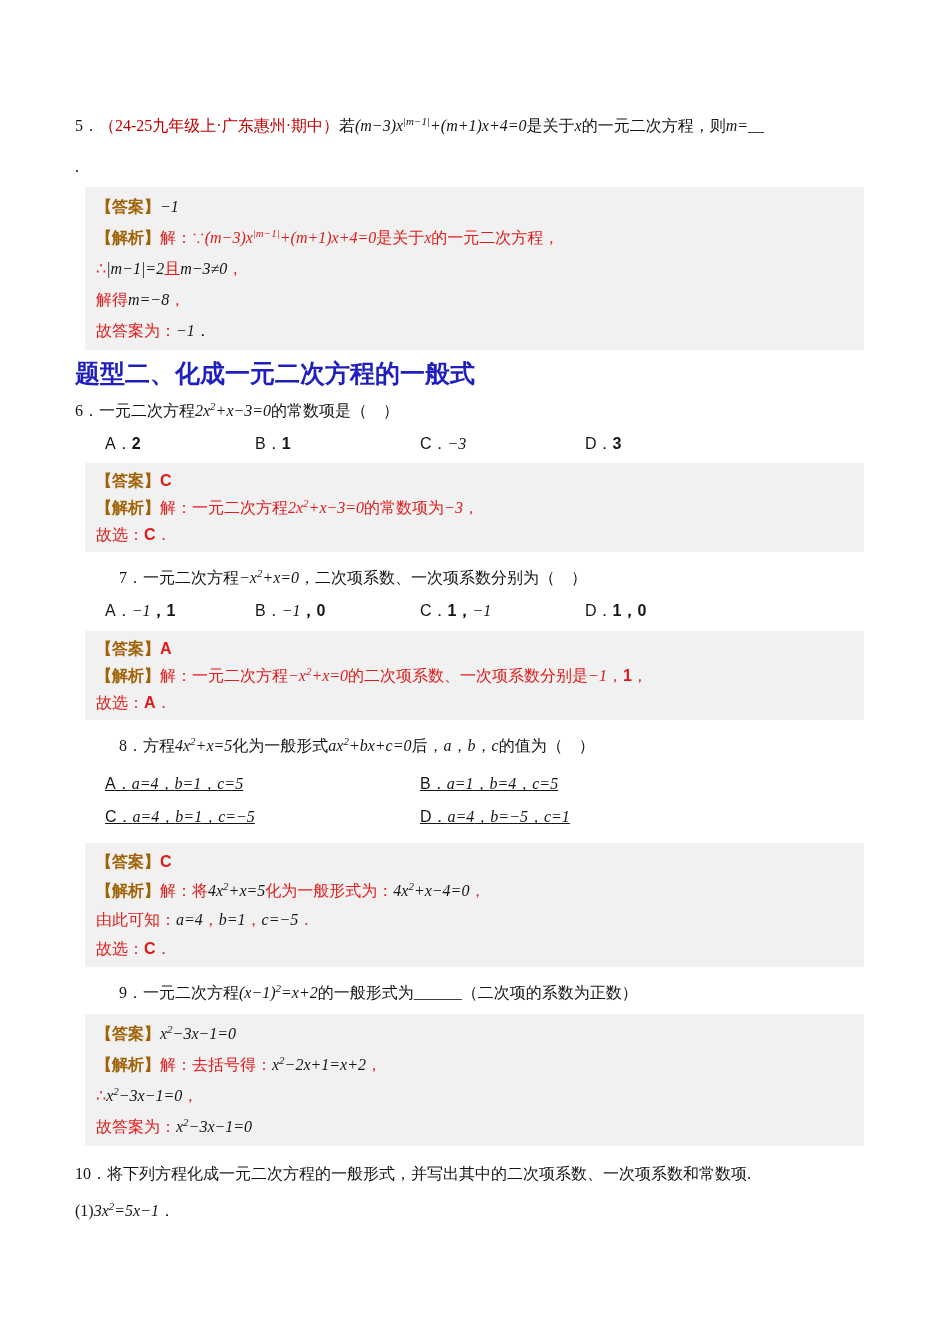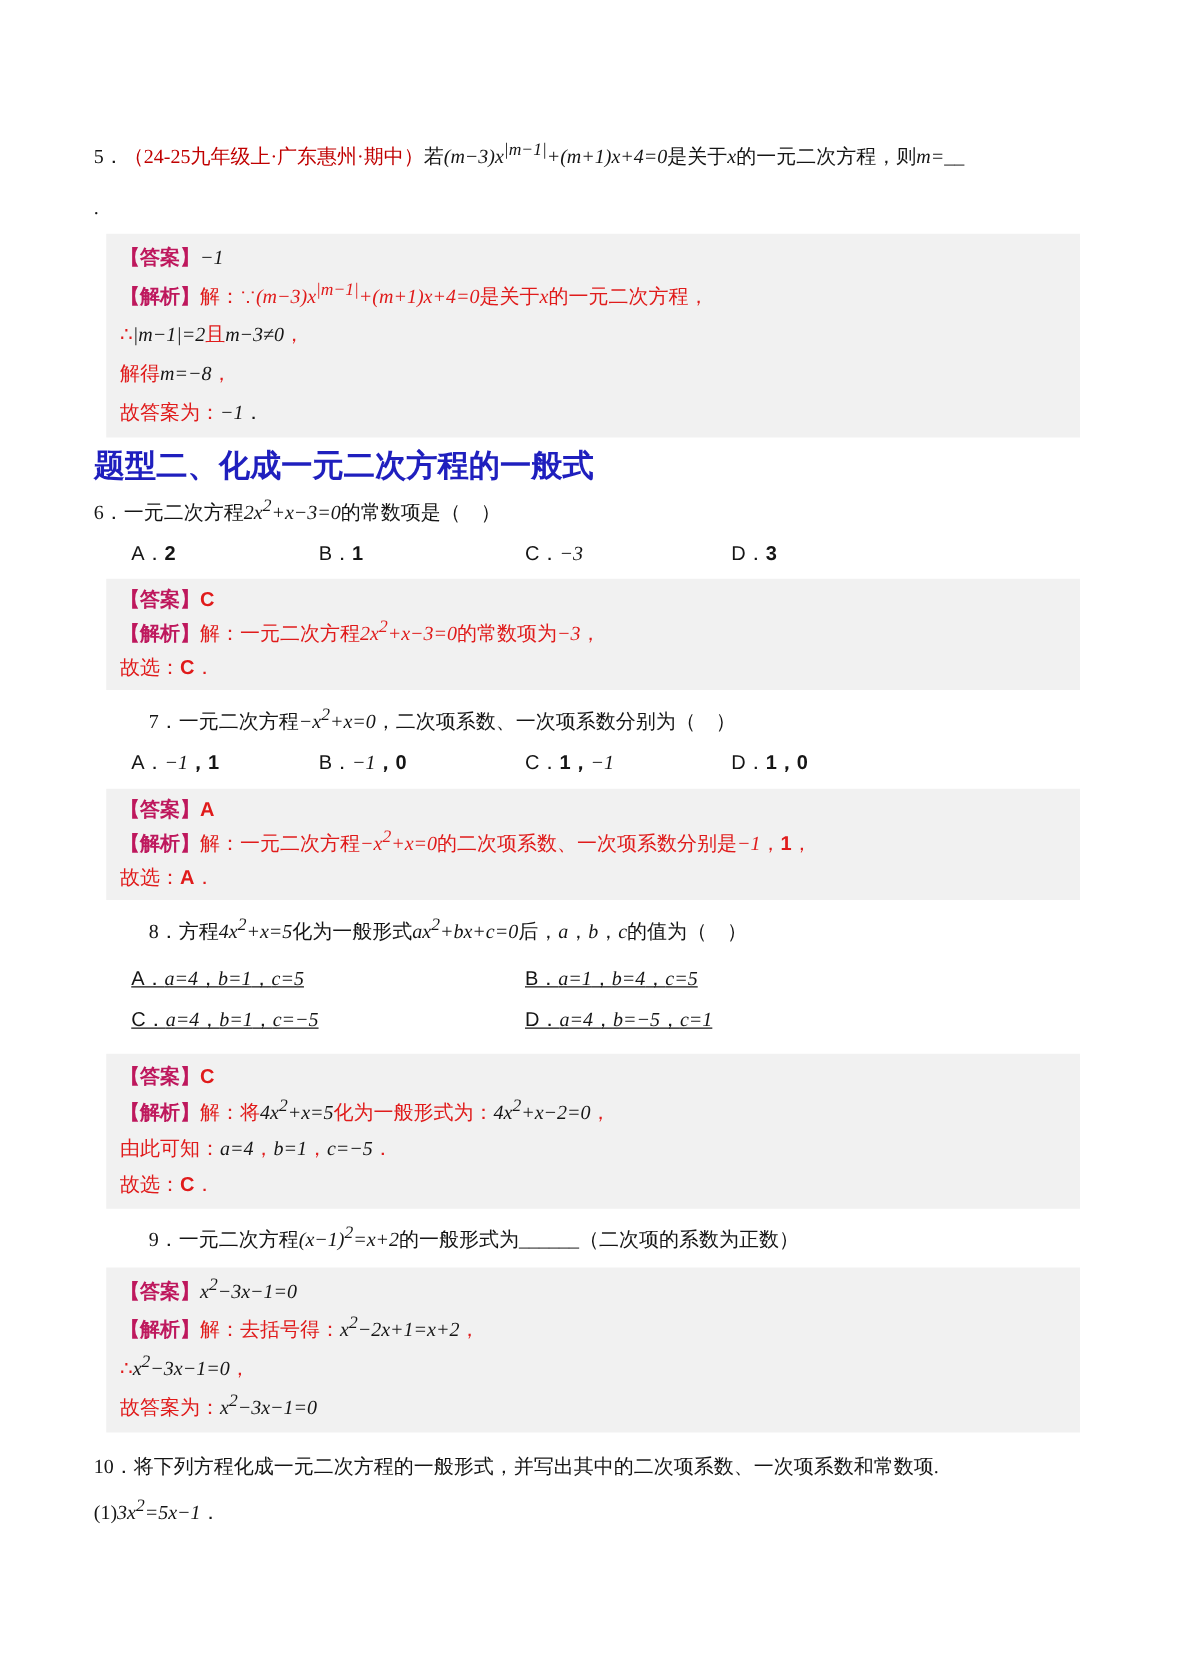--- a/index.html
+++ b/index.html
@@ -44,25 +44,25 @@
   .opt4 .opt:nth-child(2){width:165px;}
   .opt4 .opt:nth-child(3){width:165px;}
   .opt2g .opt:nth-child(1){width:315px;}
 
   
   .sg-t{color:#151515;}
   .sg-r{color:#e01b1b;}
   .sg-src{color:#c00000;font-weight:normal;}
   .sg-m{font-style:italic;color:#151515;}
   .sg-mr{font-style:italic;color:#e01b1b;}
-  .sg-mk{color:#be185d;font-weight:bold;text-align:center;}
+  .sg-mk{color:#a16207;font-weight:bold;text-align:center;}
   .sg-ab{color:#e01b1b;font-weight:bold;font-family:"Liberation Sans","DejaVu Sans",sans-serif;}
   .sg-lab{color:#151515;font-family:"Liberation Sans","DejaVu Sans",sans-serif;}
   .sg-n{color:#151515;font-weight:600;font-family:"Liberation Sans","DejaVu Sans",sans-serif;}
-  sup.sg-s,sup.sg-sr{font-size:14px;font-style:italic;line-height:0;}
+  sup.sg-s,sup.sg-sr{font-size:11px;font-style:italic;line-height:0;}
   sup.sg-s{color:#151515;}
   sup.sg-sr{color:#e01b1b;}
 </style>
 </head>
 <body>
 
 <div class="page">
 
   <p class="q"><span class="sg-t">5．</span><span class="sg-src">（24-25九年级上·广东惠州·期中）</span><span class="sg-t">若</span><span class="sg-m">(m−3)x</span><sup class="sg-s">|m−1|</sup><span class="sg-m">+(m+1)x+4=0</span><span class="sg-t">是关于</span><span class="sg-m">x</span><span class="sg-t">的一元二次方程，则</span><span class="sg-m">m=</span><span class="sg-t">__</span></p>
   <p class="q mt14"><span class="sg-t">.</span></p>
@@ -109,21 +109,21 @@
       <span class="opt"><span class="sg-lab">A．</span><span class="sg-m">a=4</span><span class="sg-t">，</span><span class="sg-m">b=1</span><span class="sg-t">，</span><span class="sg-m">c=5</span></span>
       <span class="opt"><span class="sg-lab">B．</span><span class="sg-m">a=1</span><span class="sg-t">，</span><span class="sg-m">b=4</span><span class="sg-t">，</span><span class="sg-m">c=5</span></span>
     </div>
     <div class="opt-row opt2g">
       <span class="opt"><span class="sg-lab">C．</span><span class="sg-m">a=4</span><span class="sg-t">，</span><span class="sg-m">b=1</span><span class="sg-t">，</span><span class="sg-m">c=−5</span></span>
       <span class="opt"><span class="sg-lab">D．</span><span class="sg-m">a=4</span><span class="sg-t">，</span><span class="sg-m">b=−5</span><span class="sg-t">，</span><span class="sg-m">c=1</span></span>
     </div>
   </div>
   <div class="ansblock lh29 mt10">
     <p><span class="sg-mk">【答案】</span><span class="sg-ab">C</span></p>
-    <p><span class="sg-mk">【解析】</span><span class="sg-r">解：</span><span class="sg-r">将</span><span class="sg-m">4x</span><sup class="sg-s">2</sup><span class="sg-m">+x=5</span><span class="sg-r">化为一般形式为：</span><span class="sg-m">4x</span><sup class="sg-s">2</sup><span class="sg-m">+x−2=0</span><span class="sg-r">，</span></p>
+    <p><span class="sg-mk">【解析】</span><span class="sg-r">解：</span><span class="sg-r">将</span><span class="sg-m">4x</span><sup class="sg-s">2</sup><span class="sg-m">+x=5</span><span class="sg-r">化为一般形式为：</span><span class="sg-m">4x</span><sup class="sg-s">2</sup><span class="sg-m">+x−4=0</span><span class="sg-r">，</span></p>
     <p><span class="sg-r">由此可知：</span><span class="sg-m">a=4</span><span class="sg-r">，</span><span class="sg-m">b=1</span><span class="sg-r">，</span><span class="sg-m">c=−5</span><span class="sg-r">．</span></p>
     <p><span class="sg-r">故选：</span><span class="sg-ab">C</span><span class="sg-r">．</span></p>
   </div>
 
   <p class="q mt12"><span class="sg-t">9．一元二次方程</span><span class="sg-m">(x−1)</span><sup class="sg-s">2</sup><span class="sg-m">=x+2</span><span class="sg-t">的一般形式为</span><span class="sg-t">______</span><span class="sg-t">（二次项的系数为正数）</span></p>
   <div class="ansblock mt8">
     <p><span class="sg-mk">【答案】</span><span class="sg-m">x</span><sup class="sg-s">2</sup><span class="sg-m">−3x−1=0</span></p>
     <p><span class="sg-mk">【解析】</span><span class="sg-r">解：</span><span class="sg-r">去括号得：</span><span class="sg-m">x</span><sup class="sg-s">2</sup><span class="sg-m">−2x+1=x+2</span><span class="sg-r">，</span></p>
     <p><span class="sg-r">∴</span><span class="sg-m">x</span><sup class="sg-s">2</sup><span class="sg-m">−3x−1=0</span><span class="sg-r">，</span></p>
     <p><span class="sg-r">故答案为：</span><span class="sg-m">x</span><sup class="sg-s">2</sup><span class="sg-m">−3x−1=0</span></p>

